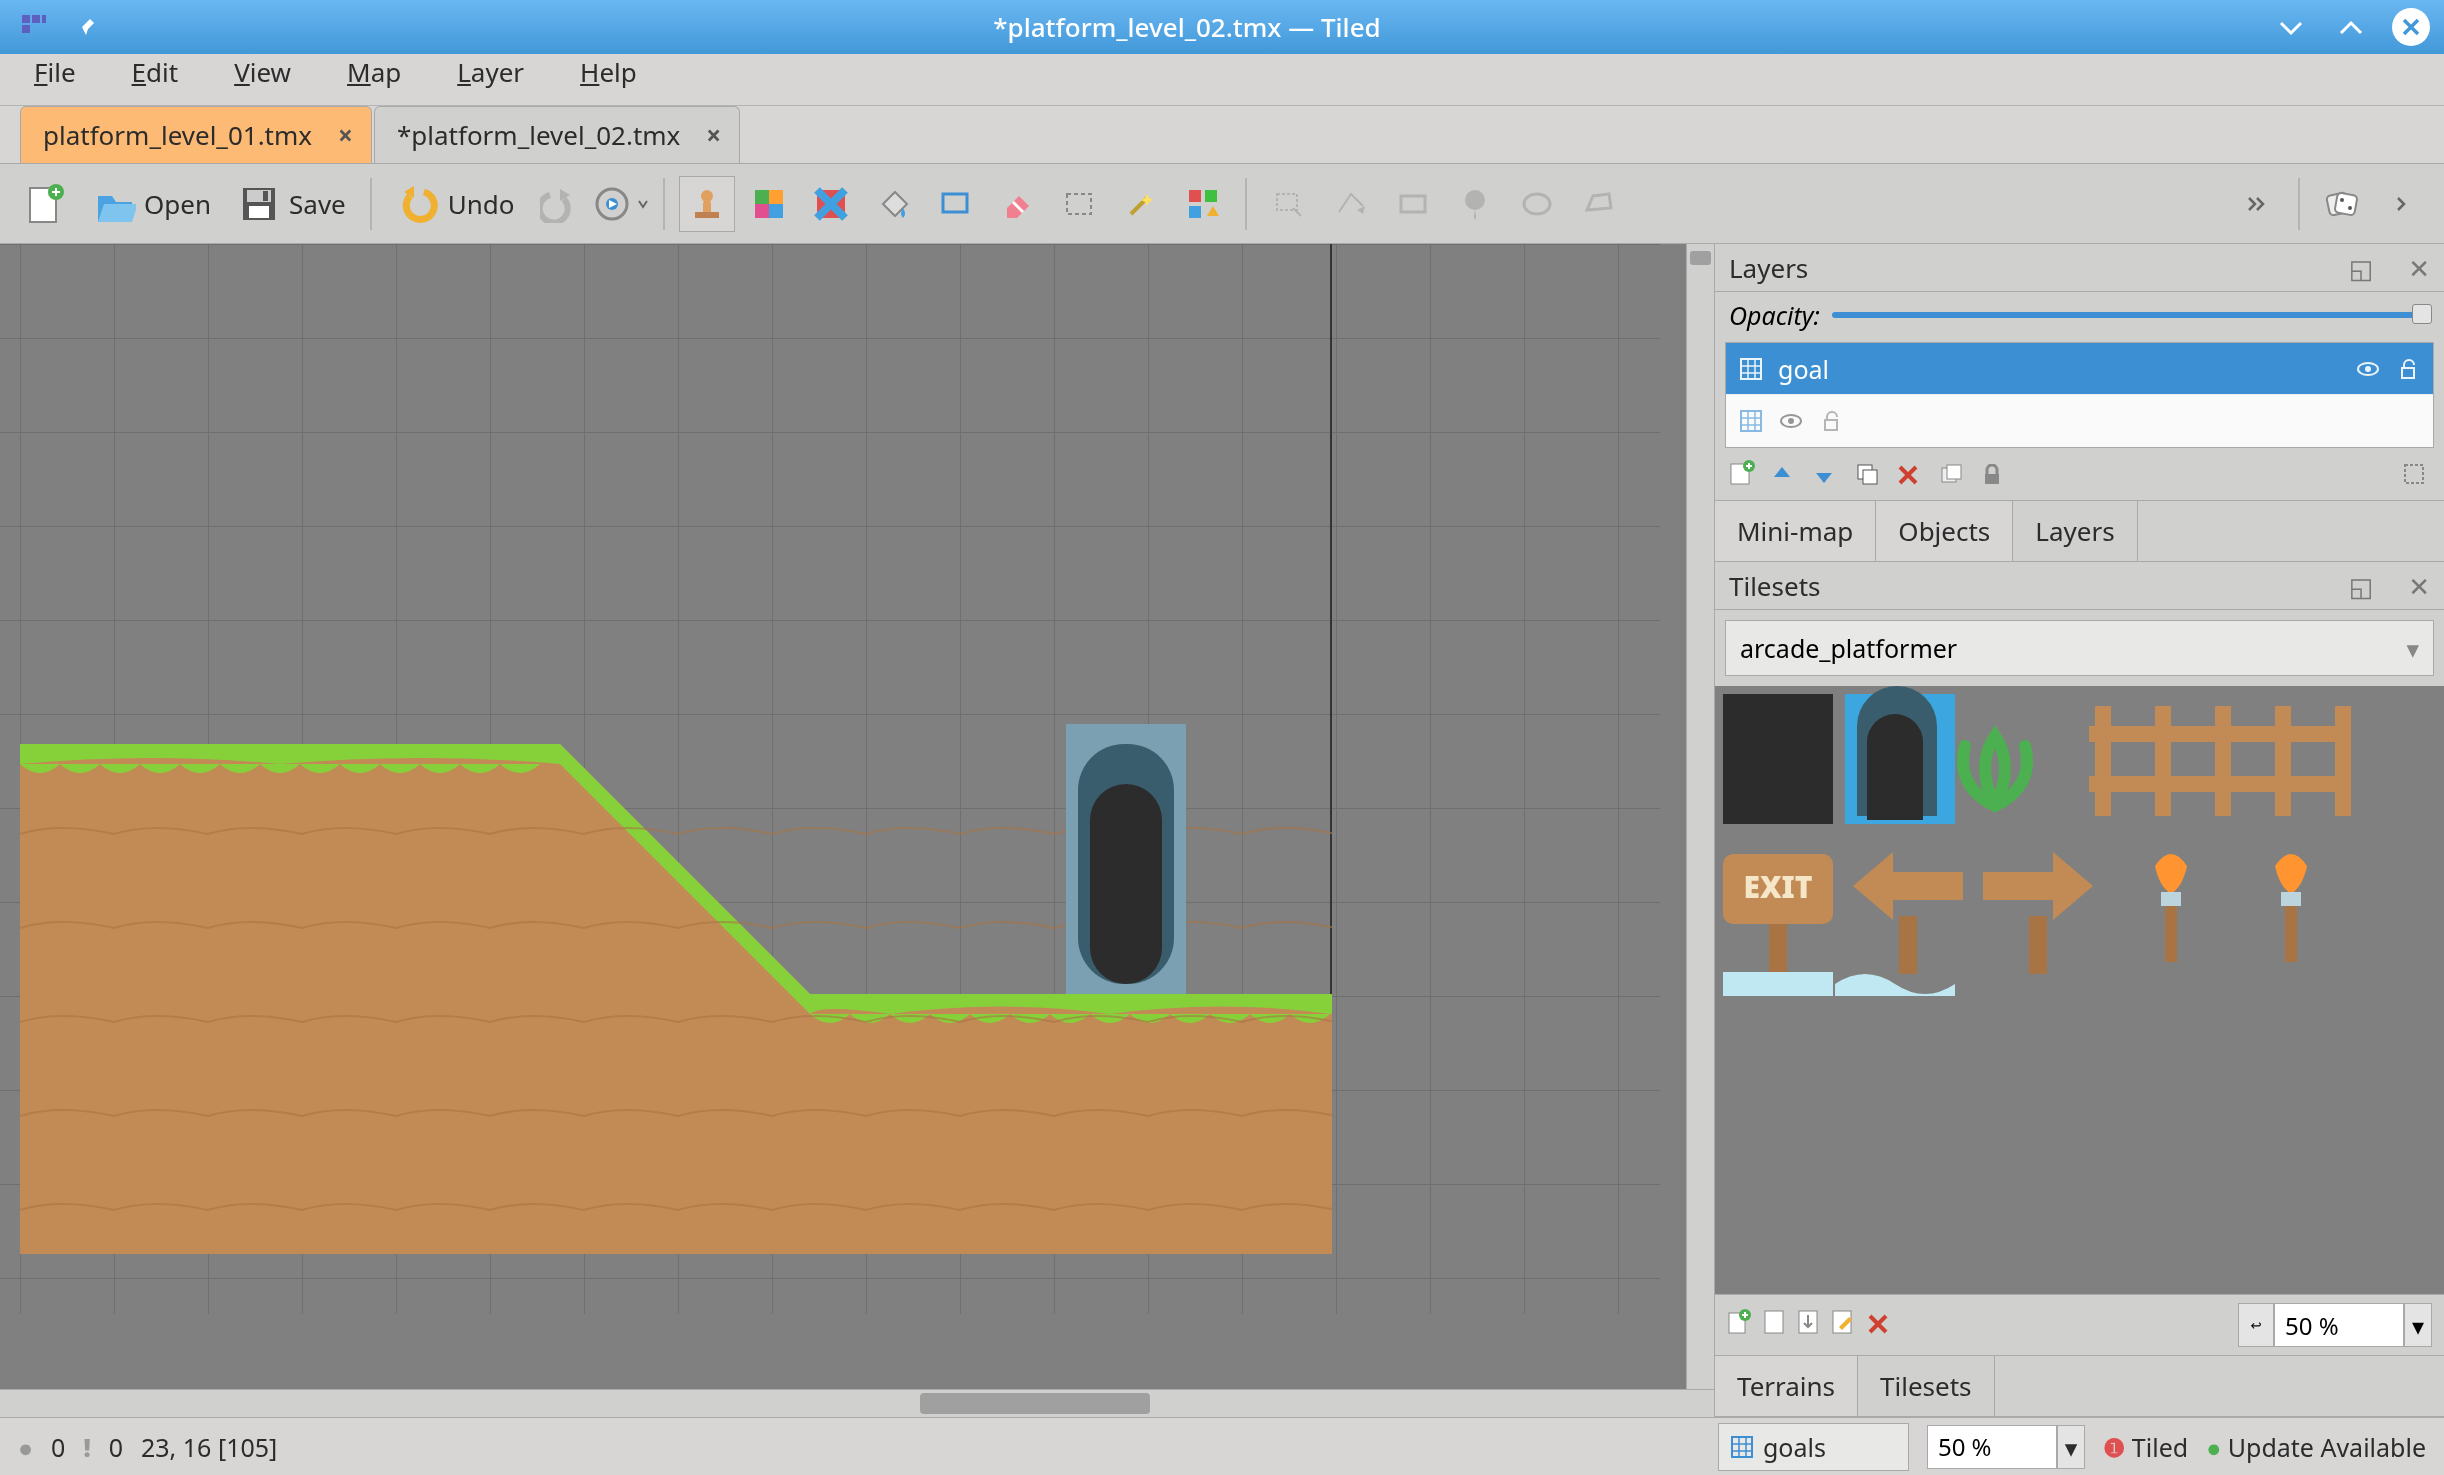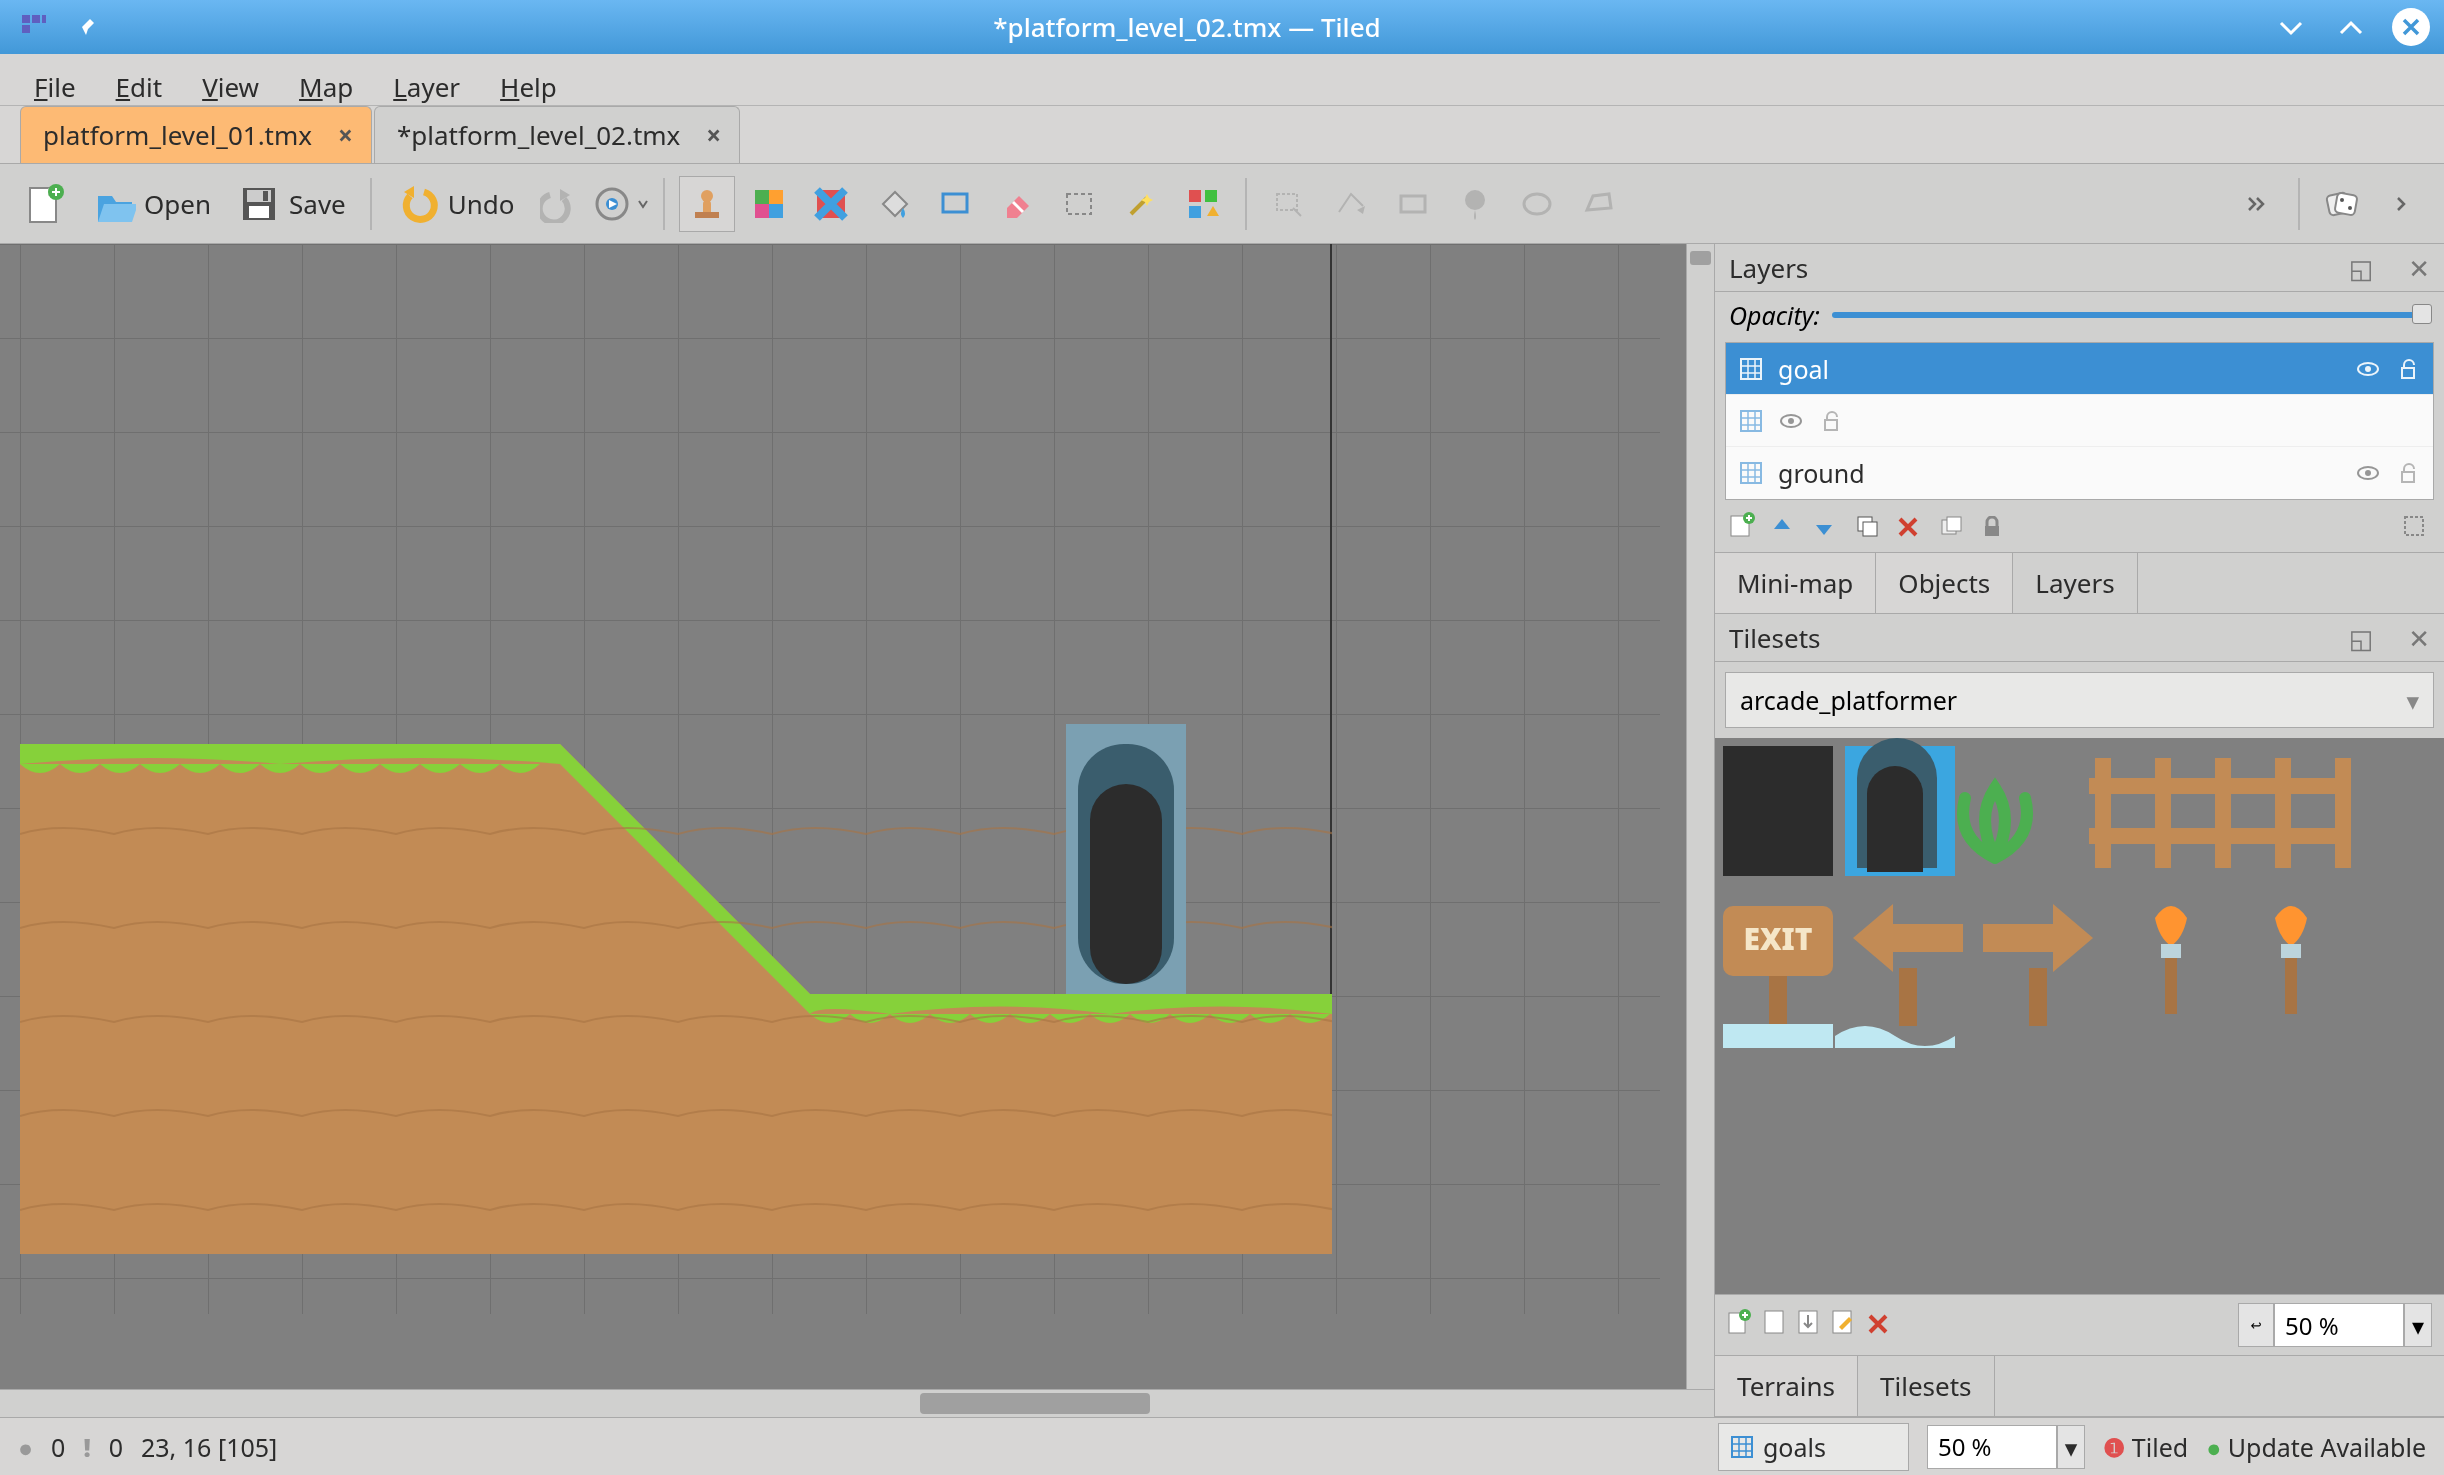--- a/index.html
+++ b/index.html
@@ -8,21 +8,21 @@
 
 .titlebar { height: 54px; background: linear-gradient(#6ab7f2,#4298d8); display: flex; align-items: center; color: #fff; font-size: 26px; }
 .titlebar .left-icons { display: flex; gap: 28px; padding-left: 20px; }
 .titlebar .title { flex: 1; text-align: center; font-weight: 500; }
 .titlebar .right-icons { display: flex; gap: 22px; padding-right: 14px; align-items: center; }
 .pin-icon svg, .app-icon svg { display: block; }
 .winbtn { width: 38px; height: 38px; display: flex; align-items: center; justify-content: center; cursor: pointer; }
 .winbtn.close { background: #fff; border-radius: 50%; color: #4298d8; }
 
 
-.menubar { height: 52px; background: #d7d6d5; display: flex; align-items: flex-end; gap: 40px; padding: 0 34px; border-bottom: 1px solid #b4b4b4; }
+.menubar { height: 52px; background: #d7d6d5; display: flex; align-items: flex-start; gap: 56px; padding: 0 34px; border-bottom: 1px solid #b4b4b4; }
 .menubar span { color: #2c2c2c; font-size: 26px; }
 .menubar span u { text-decoration: underline; }
 
 
 .tabbar { height: 58px; background: #d7d6d5; display: flex; align-items: flex-end; padding-left: 20px; border-bottom: 1px solid #a9a9a9; }
 .tab { padding: 10px 18px 10px 22px; display: flex; align-items: center; gap: 26px; font-size: 26px; color: #2c2c2c; border: 1px solid #a9a9a9; border-bottom: none; background: #fdba74; border-radius: 6px 6px 0 0; margin-right: 2px; }
 .tab.active { background: #d0d0cf; }
 .tab .x { color: #555; font-weight: bold; }
 
 
@@ -402,41 +402,20 @@
               <circle cx="12" cy="12" r="3" fill="#555"></circle>
             </svg>
           </span>
         <span class="ic">
             <svg width="22" height="22">
               <rect x="5" y="10" width="12" height="10" fill="none" stroke="#888" stroke-width="2"></rect>
               <path d="M7 10 v-3 a5 5 0 0 1 10 0" fill="none" stroke="#888" stroke-width="2"></path>
             </svg>
           </span>
       </div>
-      <div class="layer-row">
-        <span class="ic">
-            <svg width="22" height="22">
-              <rect x="1" y="1" width="20" height="20" fill="none" stroke="#3c8fd3" stroke-width="2"></rect>
-              <path d="M1 8 h20 M1 15 h20 M8 1 v20 M15 1 v20" stroke="#3c8fd3" stroke-width="1.5"></path>
-            </svg>
-          </span>
-        <span class="name">ground</span>
-        <span class="ic">
-            <svg width="24" height="24">
-              <ellipse cx="12" cy="12" rx="10" ry="6" fill="none" stroke="#555" stroke-width="2"></ellipse>
-              <circle cx="12" cy="12" r="3" fill="#555"></circle>
-            </svg>
-          </span>
-        <span class="ic">
-            <svg width="22" height="22">
-              <rect x="5" y="10" width="12" height="10" fill="none" stroke="#888" stroke-width="2"></rect>
-              <path d="M7 10 v-3 a5 5 0 0 1 10 0" fill="none" stroke="#888" stroke-width="2"></path>
-            </svg>
-          </span>
-      </div>
     </div>
     <div class="layer-tools">
       <span class="ic"><svg width="26" height="26">
             <rect x="2" y="4" width="18" height="20" fill="#fff" stroke="#888"></rect>
             <circle cx="20" cy="6" r="6" fill="#4caf50"></circle>
             <path d="M17 6 h6 M20 3 v6" stroke="#fff" stroke-width="2"></path>
           </svg></span>
       <span class="ic"><svg width="22" height="22">
             <path d="M11 3 L19 13 L3 13 Z" fill="#3c8fd3"></path>
           </svg></span>

